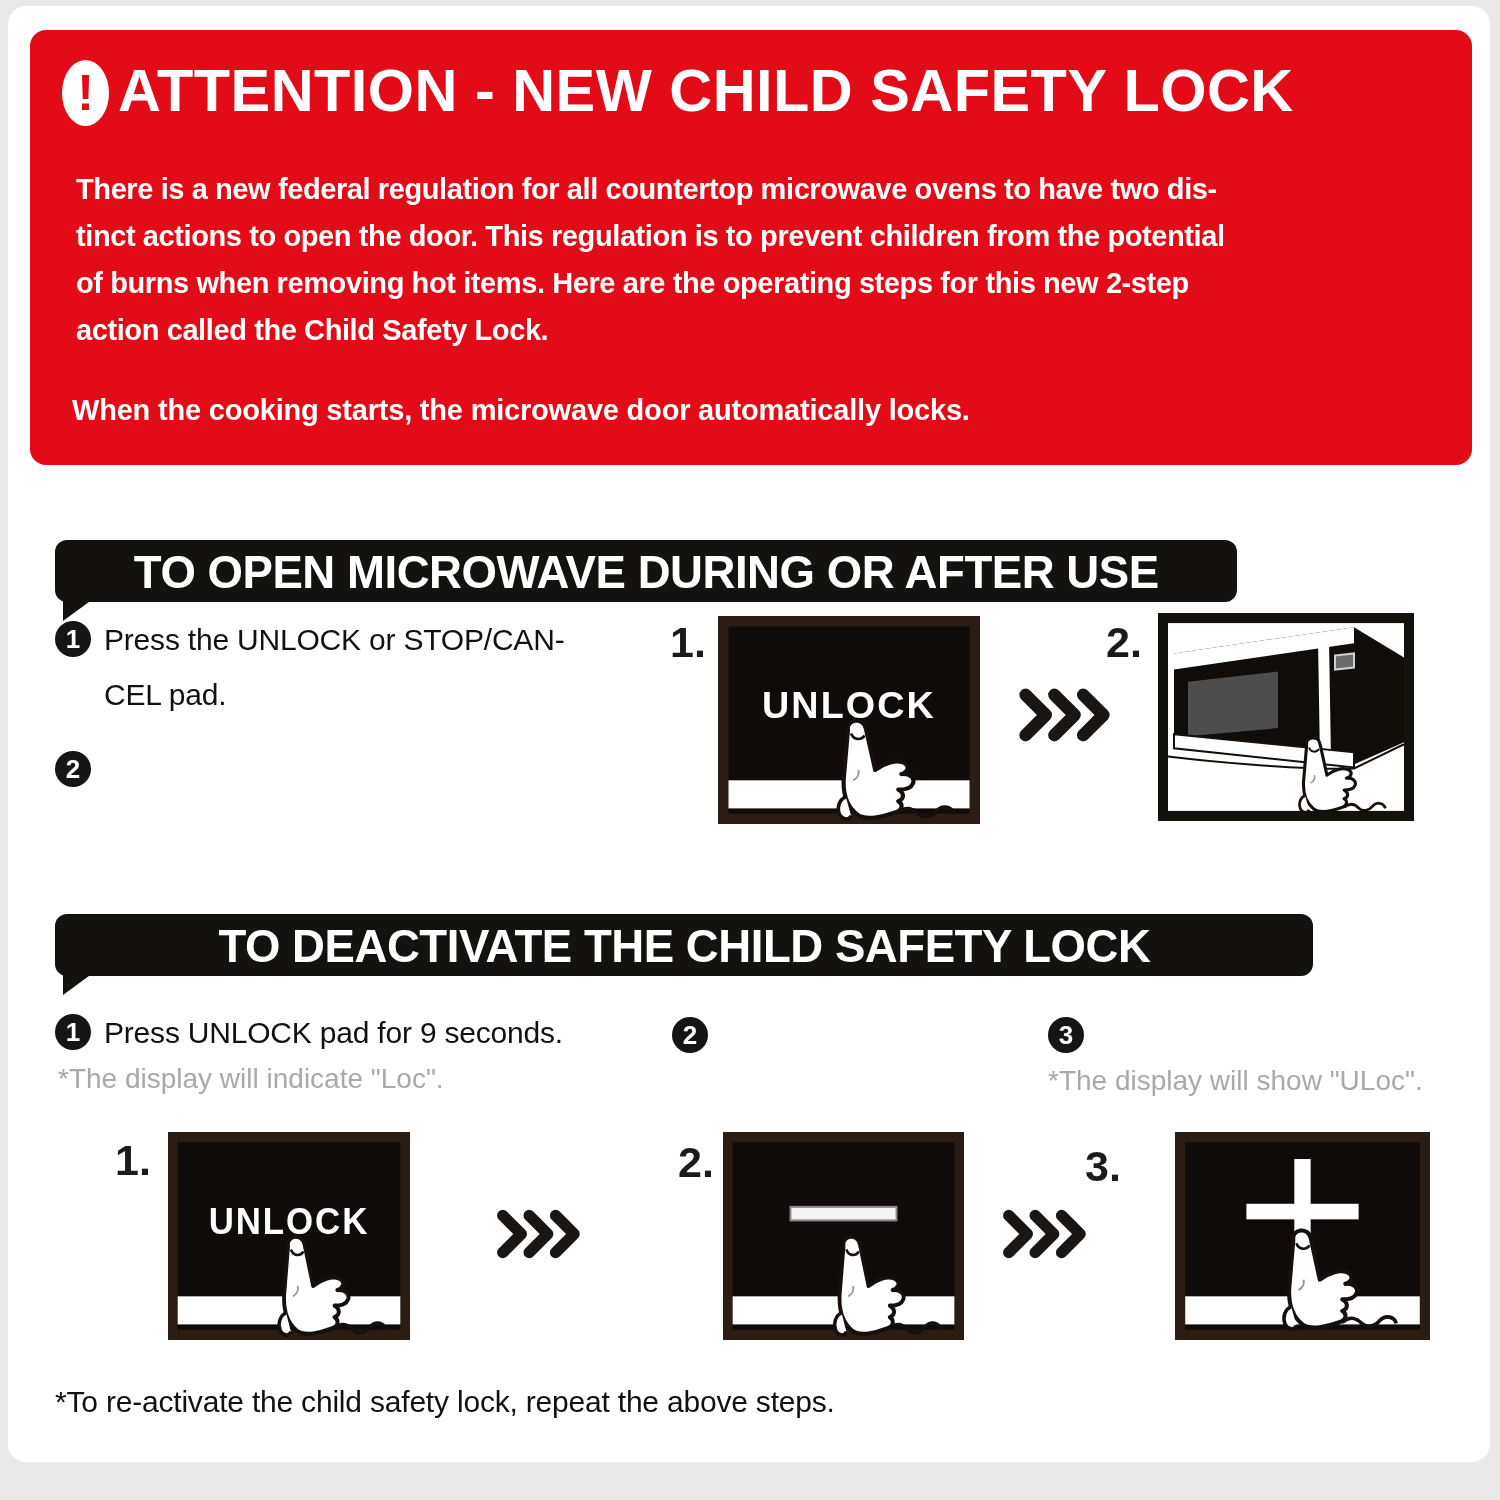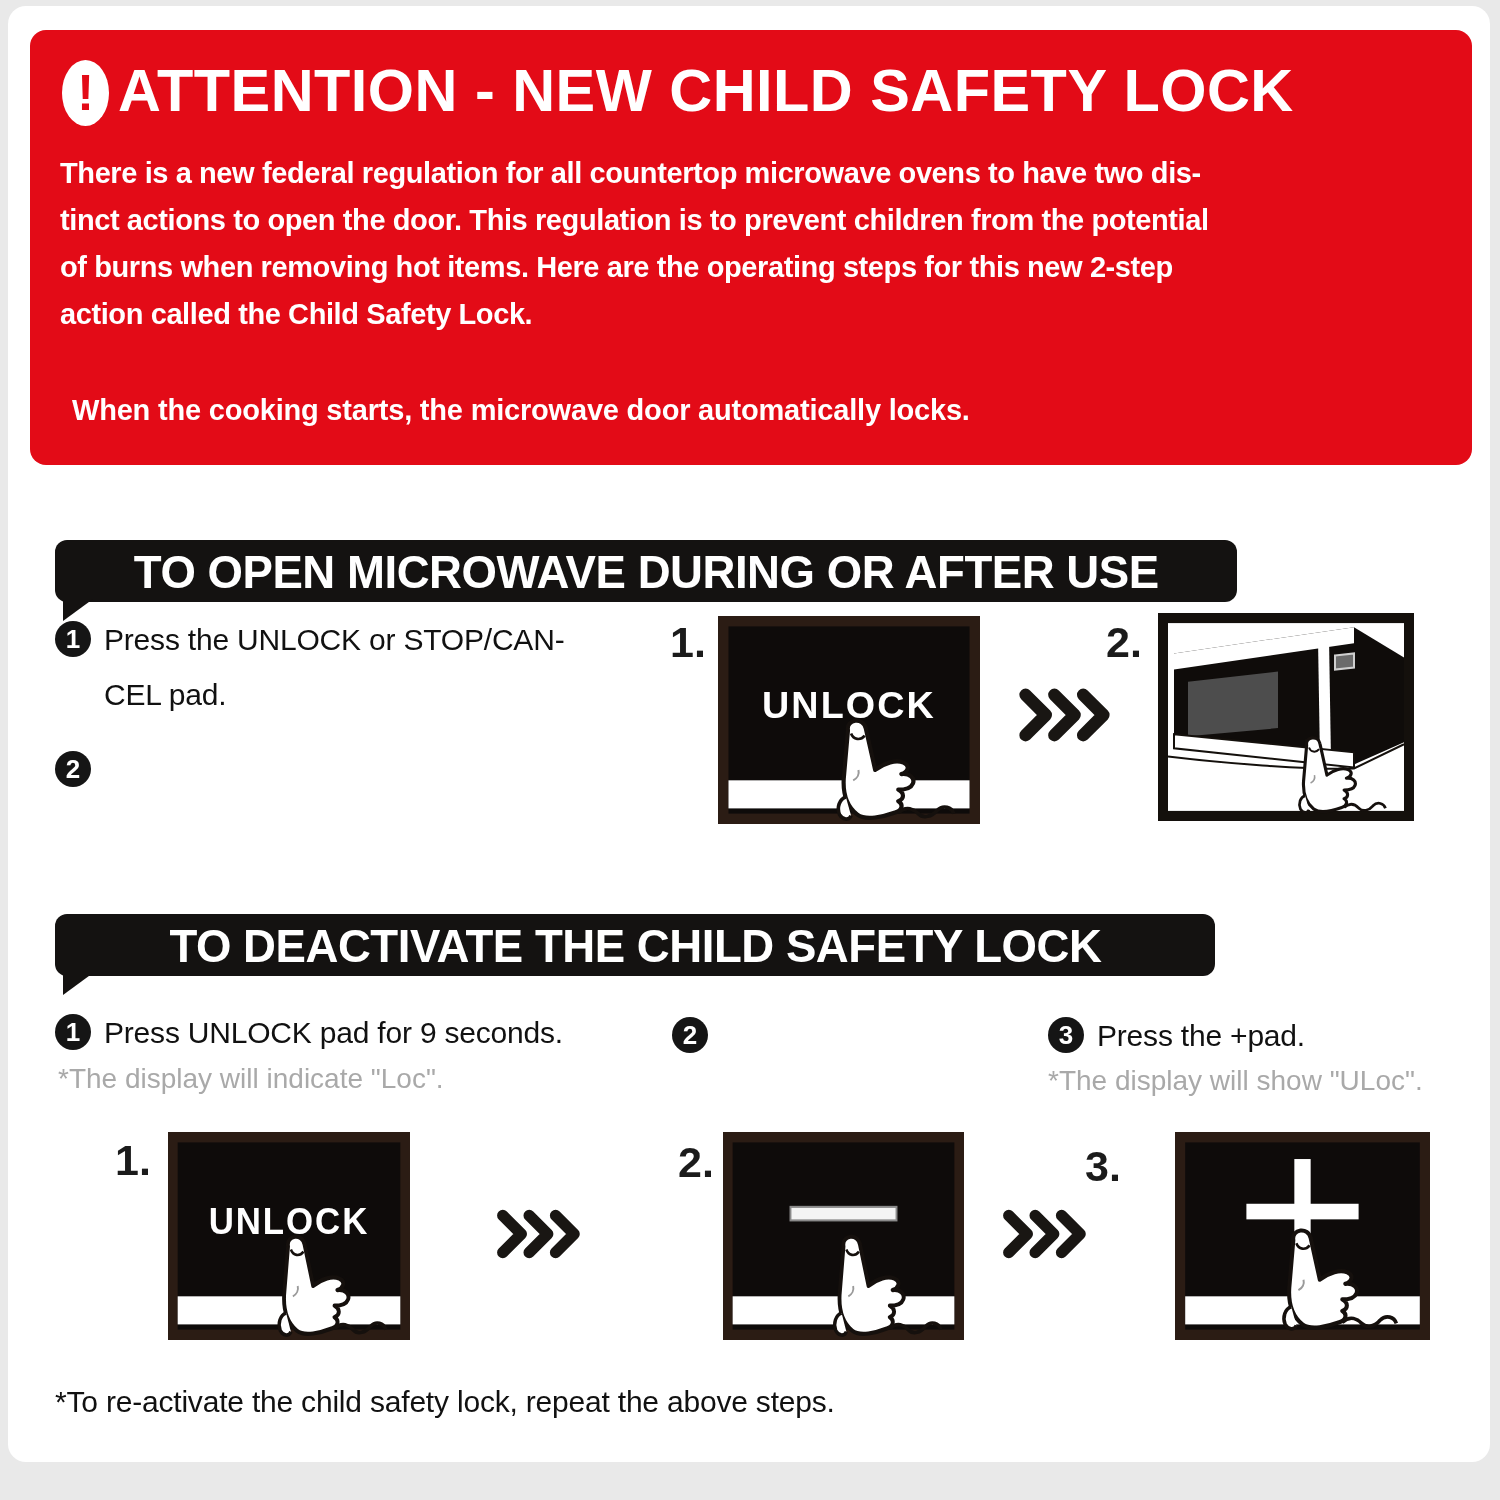--- a/index.html
+++ b/index.html
@@ -11,33 +11,33 @@
   
   .alert{position:absolute;left:30px;top:30px;width:1442px;height:435px;
          background:#e30b17;border-radius:16px;color:#fff;}
   .alert-icon{position:absolute;left:32px;top:30px;width:47px;height:66px;
               background:#ffffff;border-radius:50%;
               display:flex;align-items:center;justify-content:center;}
   .bang{color:#e30b17;font-weight:bold;font-size:50px;line-height:1;}
   .alert-title{position:absolute;left:88px;top:26px;margin:0;color:#fff;
                font-size:60px;font-weight:bold;letter-spacing:0.5px;white-space:nowrap;
                transform:scaleX(0.99);transform-origin:left center;}
-  .alert-body{position:absolute;left:30px;top:120px;margin:0;
+  .alert-body{position:absolute;left:30px;top:120px;margin:16px;
               font-size:29px;font-weight:bold;line-height:47px;
               letter-spacing:-0.4px;white-space:pre;}
   .alert-note{position:absolute;left:30px;top:352px;margin:12px;
               font-size:29px;font-weight:bold;letter-spacing:-0.2px;white-space:pre;}
 
   
   .banner{position:absolute;height:62px;background:#141211;border-radius:12px;
           display:flex;align-items:center;justify-content:center;color:#fff;}
   .banner .txt{font-size:47px;font-weight:bold;letter-spacing:-0.5px;
                white-space:nowrap;transform:scaleX(0.97);}
   .banner1{left:55px;top:516px;width:1182px;margin-top:24px;}
-  .banner2{left:55px;top:914px;width:1160px;}
+  .banner2{left:55px;top:914px;width:1258px;}
   .tail{position:absolute;left:8px;top:100%;margin-top:-3px;width:0;height:0;
         border-top:22px solid #141211;border-right:30px solid transparent;}
 
   
   .step{position:absolute;display:flex;gap:13px;align-items:flex-start;color:#111;}
   .badge{flex:0 0 auto;width:36px;height:36px;border-radius:50%;background:#151515;
          color:#fff;font-weight:bold;font-size:26px;
          display:flex;align-items:center;justify-content:center;margin-top:9px;}
   .step-text{font-size:30px;font-weight:normal;line-height:55px;white-space:pre;
              letter-spacing:-0.2px;margin:0;}
@@ -156,21 +156,20 @@
 
   <div class="step step2a">
     <span class="badge">1</span>
     <p class="step-text">Press UNLOCK pad for 9 seconds.</p>
   </div>
   <div class="step step2b">
     <span class="badge">2</span>
   </div>
   <div class="step step2c">
     <span class="badge">3</span>
-    <p class="step-text">Press the +pad.</p>
   </div>
   <span class="note note1">*The display will indicate "Loc".</span>
   <span class="note note3">*The display will show "ULoc".</span>
 
   <span class="figlabel r2l1">1.</span>
 
   <svg class="pad r2p1" viewBox="0 0 250 200" preserveAspectRatio="none">
     <rect x="5" y="5" width="240" height="190" fill="#0e0b0a" stroke="#2b1c14" stroke-width="10"></rect>
     <rect x="10" y="158" width="230" height="27" fill="#ffffff"></rect>
     <text x="125" y="98" text-anchor="middle" fill="#ffffff" font-weight="bold" font-size="36" letter-spacing="2" font-family="Liberation Sans, sans-serif">UNLOCK</text>

